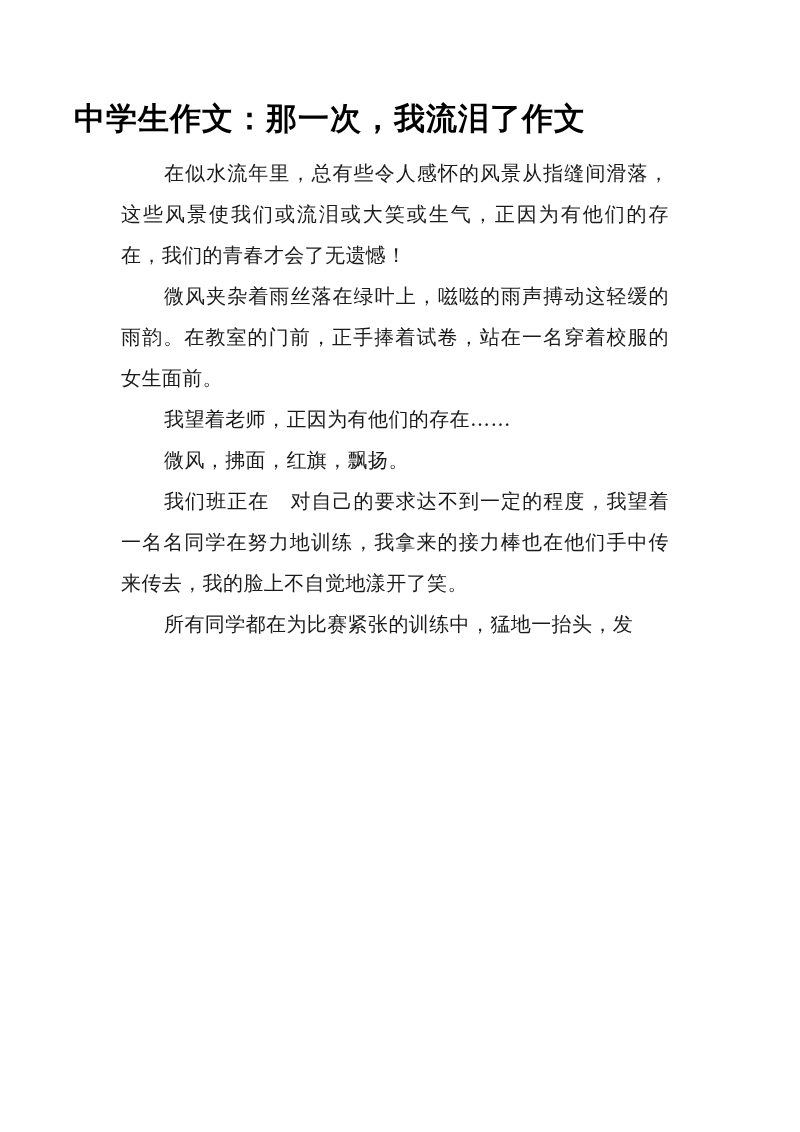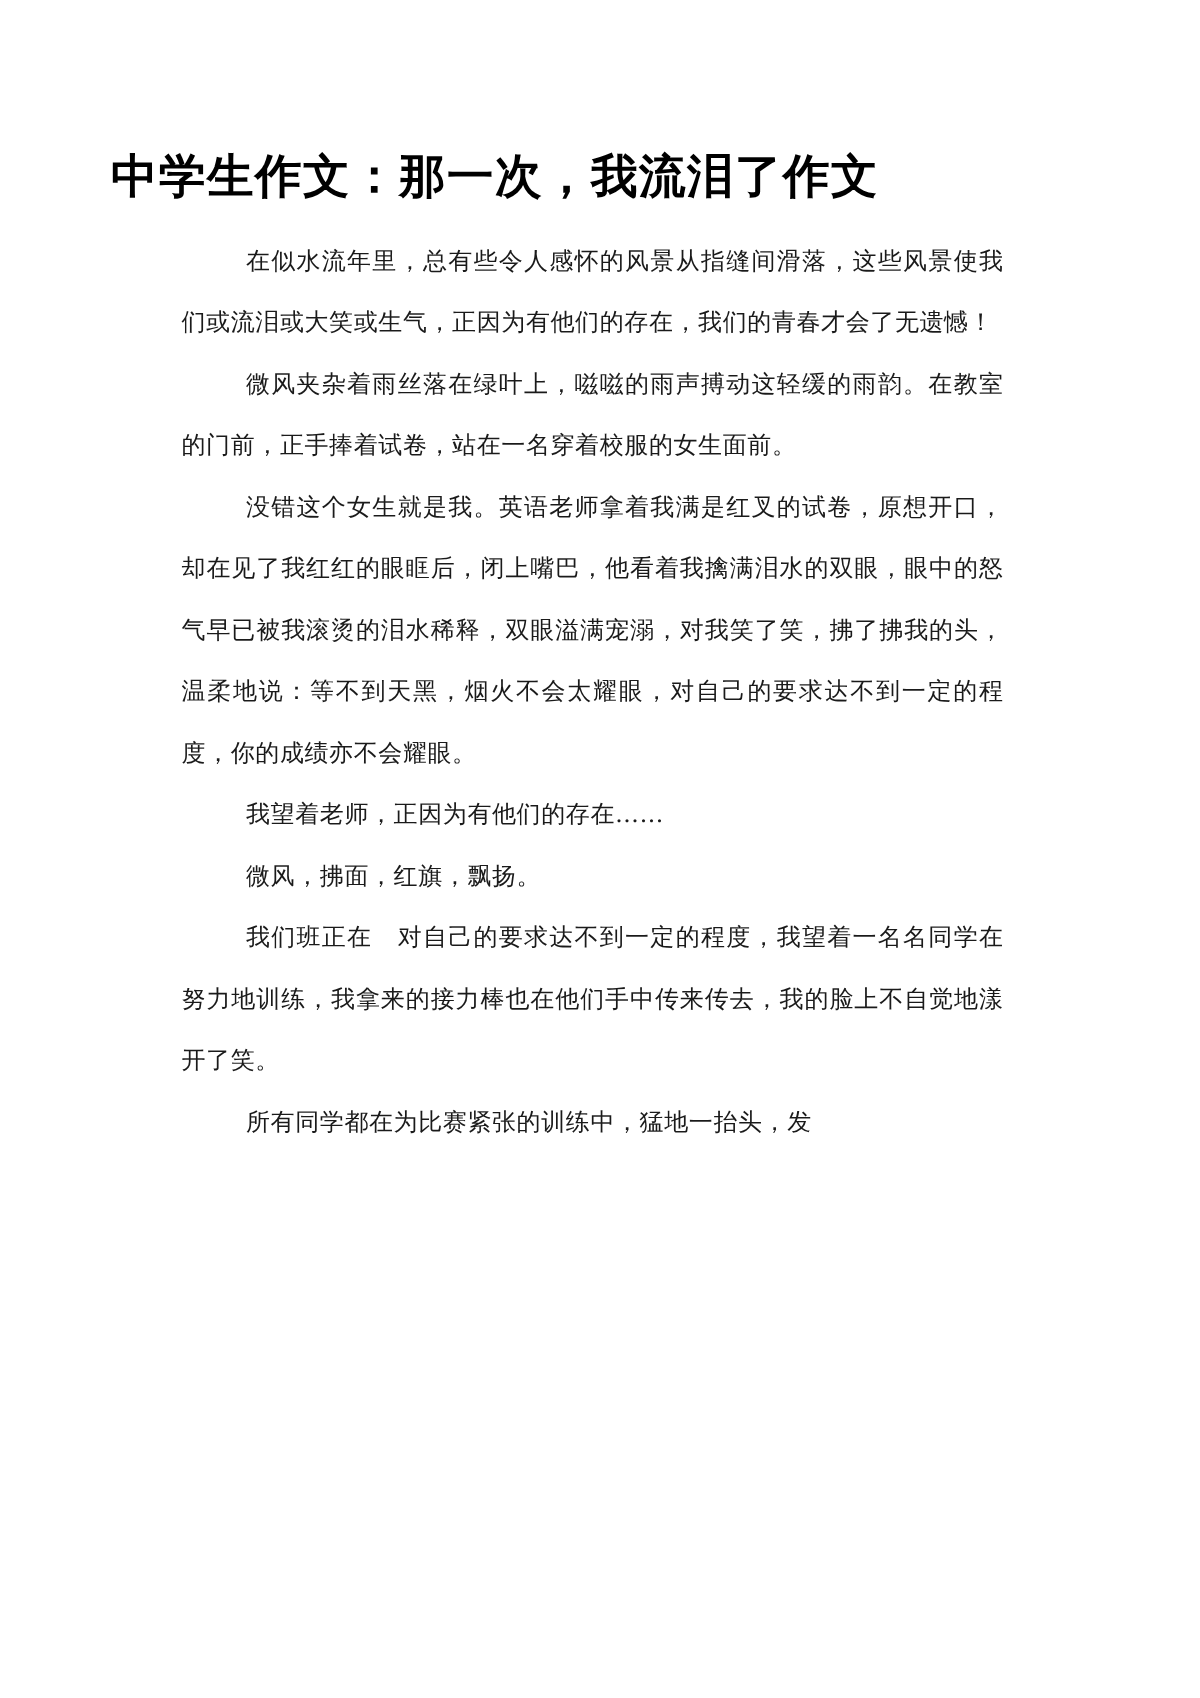--- a/index.html
+++ b/index.html
@@ -10,31 +10,30 @@
     font-family: "DejaVu Serif", "Liberation Serif", serif;
   }
   .title {
     position: absolute; left: 0; top: 98px; width: 660px;
     text-align: center; font-size: 31px; font-weight: bold;
     font-family: "DejaVu Sans", "Liberation Sans", sans-serif;
     letter-spacing: 1px; line-height: 40px; color: #000;
   }
   .body {
     position: absolute; left: 121px; top: 153px; width: 548px;
-    font-size: 16px; line-height: 41px; color: #1a1a1a;
+    font-size: 20px; line-height: 41px; color: #1a1a1a;
   }
   .para { margin: 0; text-indent: 43px; text-align: justify; letter-spacing: 0.4px; }
 </style>
 </head>
 <body>
 
 <div class="page">
   <div class="title">中学生作文：那一次，我流泪了作文</div>
   <div class="body">
     <p class="para">在似水流年里，总有些令人感怀的风景从指缝间滑落，这些风景使我们或流泪或大笑或生气，正因为有他们的存在，我们的青春才会了无遗憾！</p>
     <p class="para">微风夹杂着雨丝落在绿叶上，嗞嗞的雨声搏动这轻缓的雨韵。在教室的门前，正手捧着试卷，站在一名穿着校服的女生面前。</p>
-    <p class="para">没错这个女生就是我。英语老师拿着我满是红叉的试卷，原想开口，却在见了我红红的眼眶后，闭上嘴巴，他看着我擒满泪水的双眼，眼中的怒气早已被我滚烫的泪水稀释，双眼溢满宠溺，对我笑了笑，拂了拂我的头，温柔地说：等不到天黑，烟火不会太耀眼，对自己的要求达不到一定的程度，你的成绩亦不会耀眼。</p>
     <p class="para">我望着老师，正因为有他们的存在……</p>
     <p class="para">微风，拂面，红旗，飘扬。</p>
     <p class="para">我们班正在　对自己的要求达不到一定的程度，我望着一名名同学在努力地训练，我拿来的接力棒也在他们手中传来传去，我的脸上不自觉地漾开了笑。</p>
     <p class="para">所有同学都在为比赛紧张的训练中，猛地一抬头，发</p>
   </div>
 </div>
 
 </body></html>

